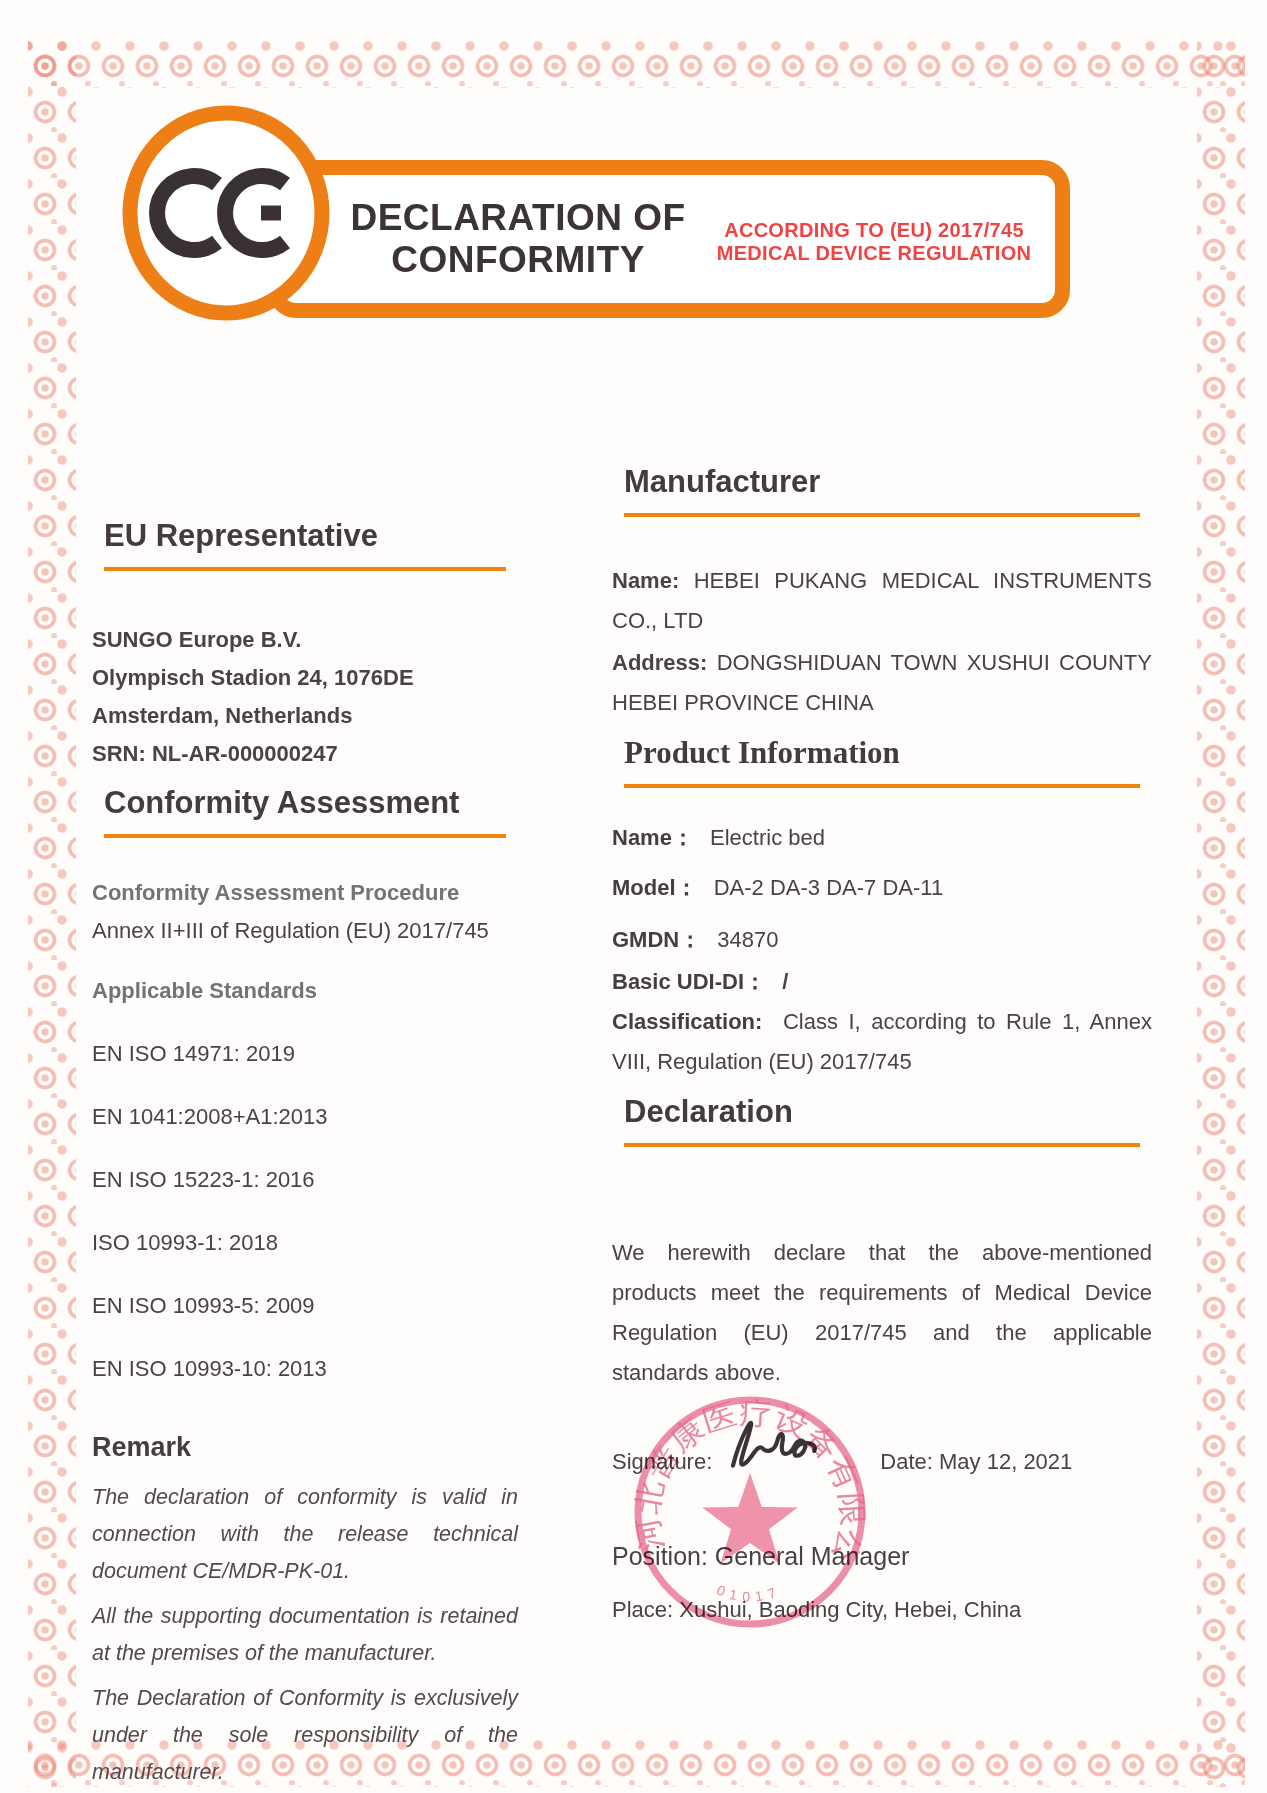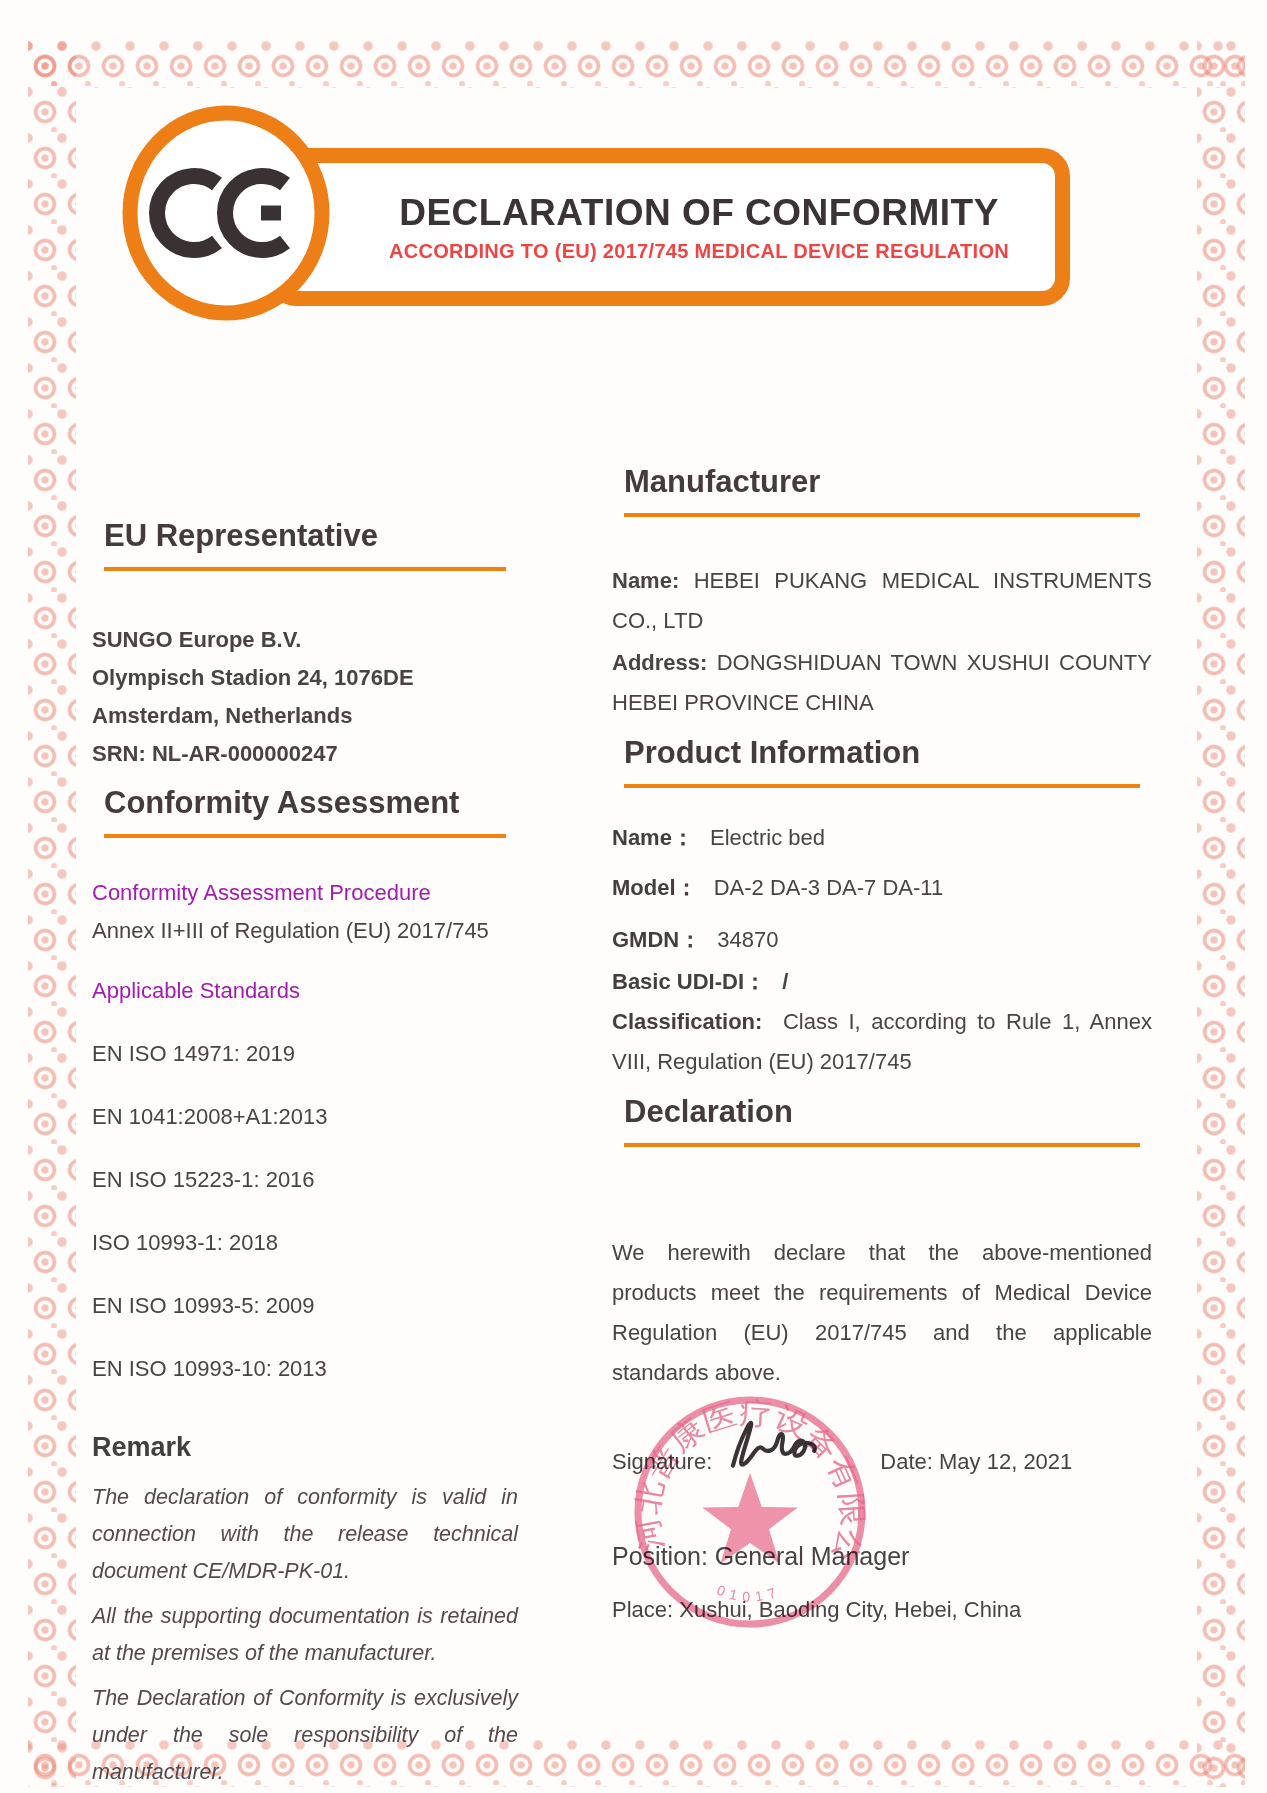--- a/index.html
+++ b/index.html
@@ -19,55 +19,55 @@
       radial-gradient(circle at 26px 44px, rgba(234,126,106,.38) 2.5px, rgba(234,126,106,0) 3.5px);
     background-size:34px 46px;
   }
   .lace-top   {left:28px; right:22px; top:40px;  height:48px;}
   .lace-bottom{left:28px; right:22px; bottom:6px; height:48px;}
   .lace-left  {left:28px; top:40px; bottom:6px; width:48px;}
   .lace-right {right:22px; top:40px; bottom:6px; width:48px;}
 
   
   .banner{
-    position:absolute; left:268px; top:148px; width:712px; height:128px;
+    position:absolute; left:268px; top:160px; width:712px; height:128px;
     background:#fff; border:15px solid #ee7f17; border-radius:28px; z-index:1;
-    display:flex; flex-direction:column; justify-content:center; align-items:center;
+    display:flex; flex-direction:row; justify-content:center; align-items:center;
     padding-left:60px; text-align:center;
   }
   .banner .title{font-size:37px; font-weight:bold; color:#3b3335; letter-spacing:.5px; line-height:42px;}
   .banner .subtitle{font-size:20px; font-weight:bold; color:#ef4444; letter-spacing:.3px; margin-top:6px;}
   .emblem{position:absolute; left:120px; top:105px; z-index:2;}
 
   
   .col{position:absolute;}
   .col-left {left:92px;  top:506px; width:426px;}
   .col-right{left:612px; top:452px; width:540px;}
   h2.sec{
     font-size:31px; line-height:36px; font-weight:bold; color:#453b3d; margin:12px;
     border-bottom:4px solid #f0830f; padding-bottom:13px;
   }
   .b{font-weight:bold;}
   p{margin:0;}
   .addr p{font-size:22px; line-height:38px; font-weight:bold; color:#4b4244;}
   .addr{margin-top:50px;}
   .h-conf{margin-top:62px;}
-  .lbl{font-size:22px; line-height:38px; font-weight:normal; color:#a21caf;}
+  .lbl{font-size:22px; line-height:38px; font-weight:bold; color:#737373;}
   .procedure-lbl{margin-top:36px;}
   .val{font-size:22px; line-height:38px; color:#4b4244;}
   .standards-lbl{margin-top:22px;}
   .standards p{font-size:22px; line-height:39px; color:#4b4244;margin-top:24px;}
   .remark-h{font-size:27px; font-weight:bold; color:#463d3f; margin-top:44px;}
   .remark p{font-size:21.5px; line-height:37px; font-style:italic; color:#55494c; text-align:justify; margin-top:16px;}
   .remark p + p{margin-top:8px;}
 
   .col-right .para{font-size:22px; line-height:40px; color:#4b4244; text-align:justify;}
   .mfr-name{margin-top:44px;}
   .mfr-addr{margin-top:2px;}
-  .h-prod{margin-top:36px;}
+  .h-prod{margin-top:36px;font-family:Liberation Serif, serif;}
   .field{font-size:22px; line-height:40px; color:#4b4244;}
   .field .flabel{font-weight:bold; color:#463d3f; margin-right:10px;}
   .f1{margin-top:30px;} .f2{margin-top:10px;} .f3{margin-top:12px;} .f4{margin-top:2px;}
   .f5{margin-top:0; text-align:justify;}
   .h-decl{margin-top:82px;}
   .decl-body{margin-top:86px; text-align:left;}
   .sig-row{margin-top:16px; display:flex; align-items:flex-end; font-size:22px; line-height:40px;}
   .sig-scribble{margin:0 14px -4px 10px;}
   .date-txt{margin-left:26px;}
   .pos-line{margin-top:54px; font-size:25px; line-height:40px;}

